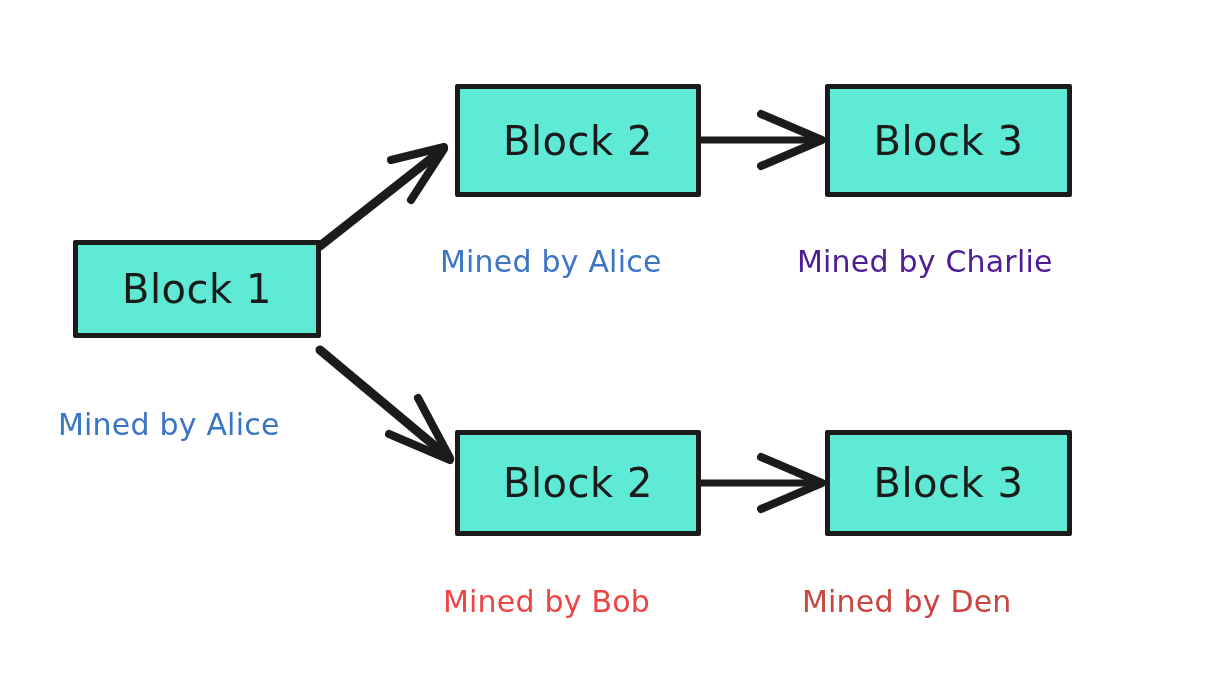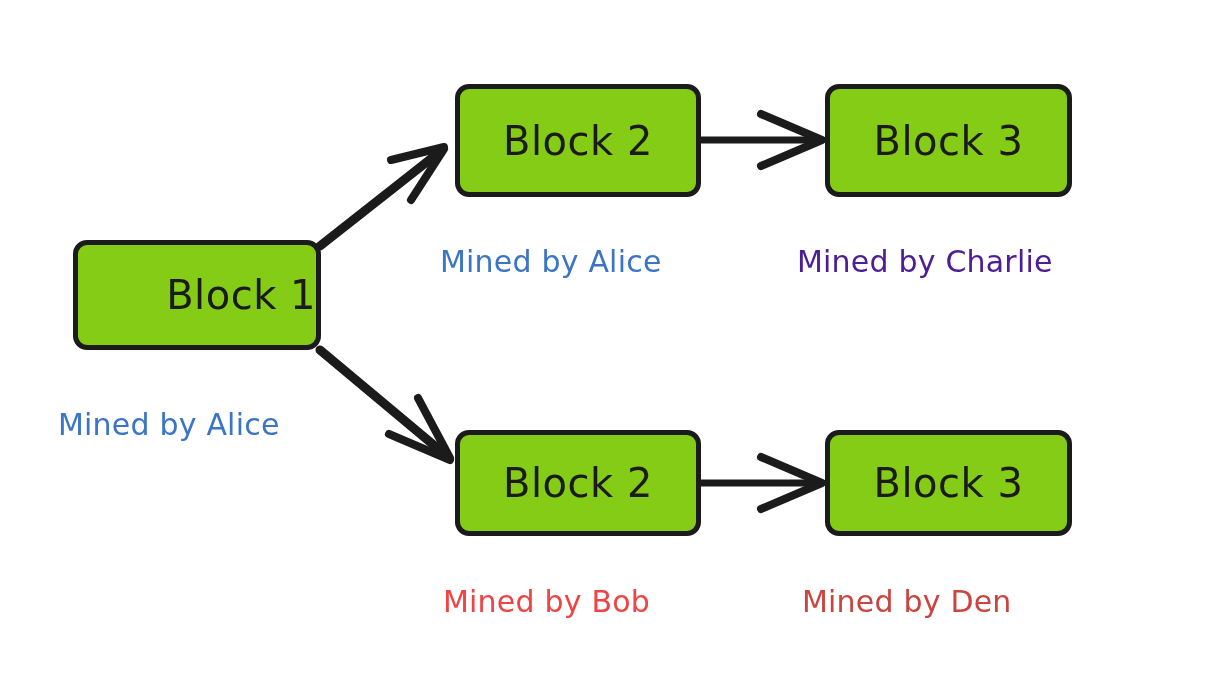--- a/index.html
+++ b/index.html
@@ -21,23 +21,23 @@
   .diagram-svg {
     position: absolute;
     left: 0;
     top: 0;
     width: 1218px;
     height: 698px;
   }
   .block-box {
     position: absolute;
     box-sizing: border-box;
-    background: #84cc16;
+    background: #5eead4;
     border: 5px solid #1b1b1b;
-    border-radius: 14px;
+    border-radius: 2px;
     display: flex;
     align-items: center;
     justify-content: center;
   }
   .block-label {
     font-family: "DejaVu Sans", sans-serif;
     font-size: 40px;
     font-weight: 400;
     color: #1b1b1b;
     letter-spacing: 0.5px;
@@ -77,21 +77,21 @@
       <path d="M 701 140 L 820 140" stroke="#1b1b1b" stroke-width="7" stroke-linecap="round" fill="none"></path>
       <path d="M 761 114 L 822 140 L 761 166" stroke="#1b1b1b" stroke-width="8" stroke-linecap="round" stroke-linejoin="round" fill="none"></path>
     </g>
 
     <g>
       <path d="M 701 483 L 820 483" stroke="#1b1b1b" stroke-width="7" stroke-linecap="round" fill="none"></path>
       <path d="M 761 457 L 822 483 L 761 509" stroke="#1b1b1b" stroke-width="8" stroke-linecap="round" stroke-linejoin="round" fill="none"></path>
     </g>
   </svg>
 
-  <div class="block-box" style="left:73px; top:240px; width:248px; height:110px;justify-content:flex-end;">
+  <div class="block-box" style="left:73px; top:240px; width:248px; height:98px;">
     <span class="block-label">Block 1</span>
   </div>
   <div class="miner-label" style="left:58px; top:410px; color:#3b75c4;">Mined by Alice</div>
 
   <div class="block-box" style="left:455px; top:84px; width:246px; height:113px;">
     <span class="block-label">Block 2</span>
   </div>
   <div class="miner-label" style="left:440px; top:247px; color:#3b75c4;">Mined by Alice</div>
 
   <div class="block-box" style="left:825px; top:84px; width:247px; height:113px;">

